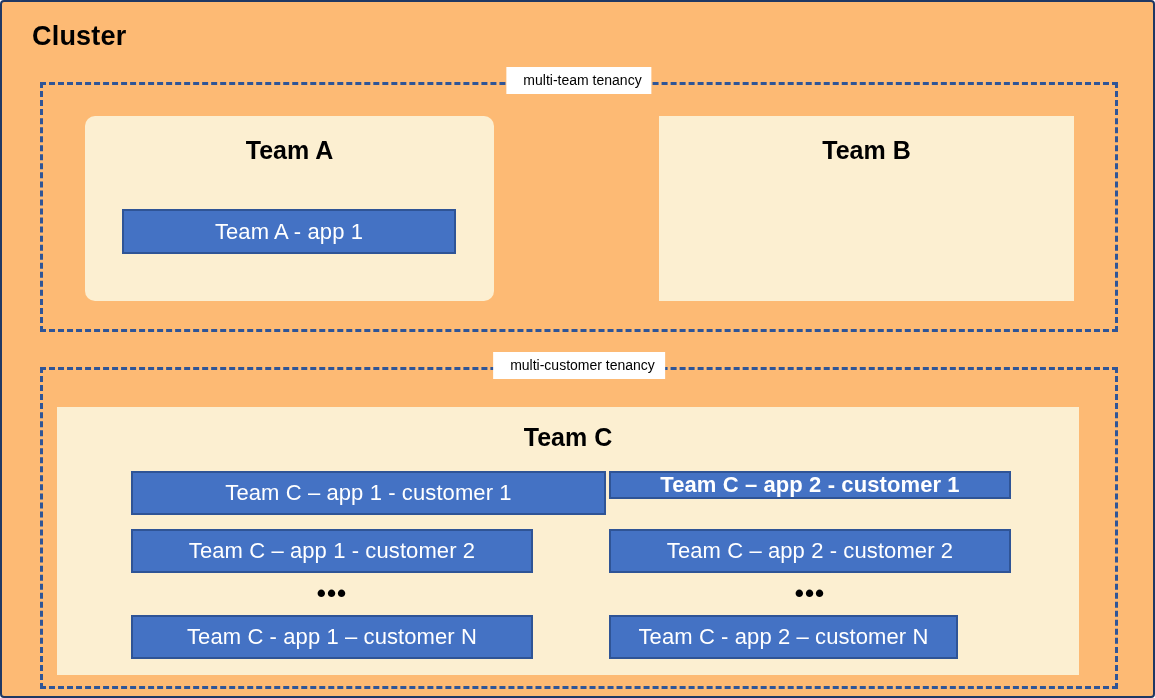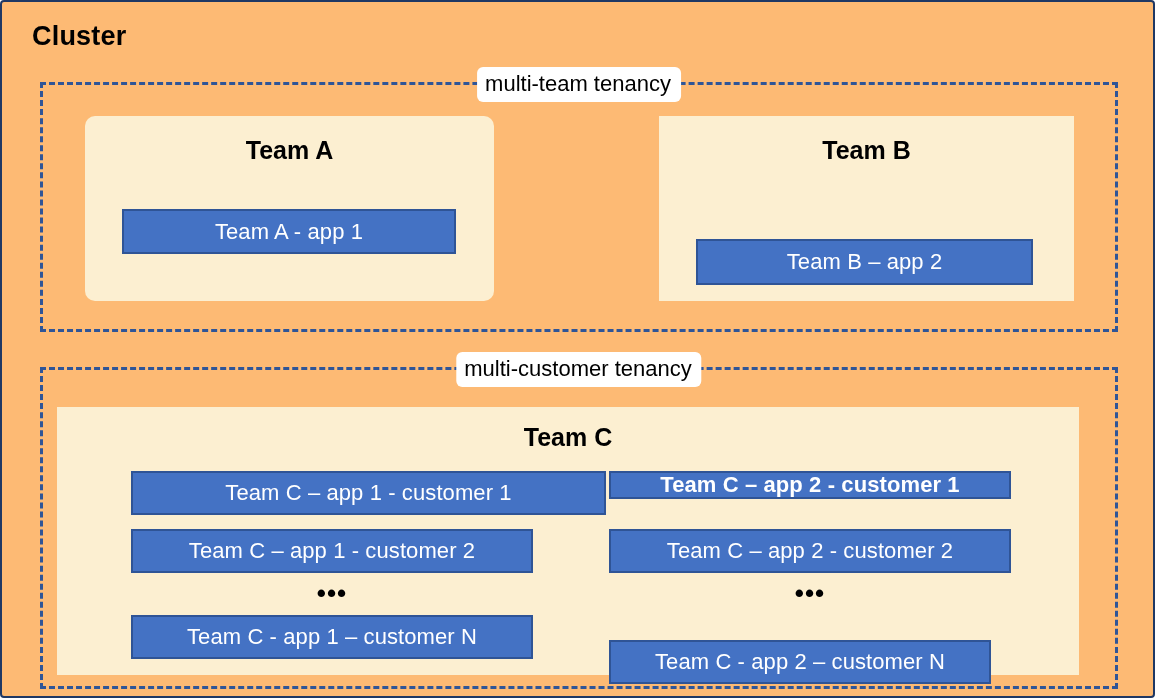--- a/index.html
+++ b/index.html
@@ -51,28 +51,27 @@
     left: 38px;
     top: 365px;
     width: 1078px;
     height: 322px;
   }
 
   .tenancy-label {
     position: absolute;
     background: #ffffff;
     color: #000000;
-    font-size: 22px;
+    font-size: 14px;
     line-height: 1;
-    padding: 6px 10px 7px 8px;
+    padding: 6px 10px 7px 17px;
     white-space: nowrap;
     top: -18px;
     left: 50%;
     transform: translateX(-50%);
-    border-radius: 6px;
   }
 
   
   .team-box {
     position: absolute;
     box-sizing: border-box;
     background: #FCEFD1;
     border: none;
   }
   #team-a-box { left: 83px;  top: 114px; width: 409px; height: 185px; border-radius: 10px; }
@@ -116,21 +115,21 @@
   #app-b2 { left: 37px;  top: 123px; width: 337px; height: 46px; }
 
   
   #app-c1-cust1 { left: 74px; top: 64px;  width: 475px; height: 44px; }
   #app-c1-cust2 { left: 74px; top: 122px; width: 402px; height: 44px; }
   #app-c1-custN { left: 74px; top: 208px; width: 402px; height: 44px; }
 
   
   #app-c2-cust1 { left: 552px; top: 64px;  width: 402px; height: 28px; font-weight: bold; }
   #app-c2-cust2 { left: 552px; top: 122px; width: 402px; height: 44px; }
-  #app-c2-custN { left: 552px; top: 208px; width: 382px; height: 44px; margin-top: 25px; }
+  #app-c2-custN { left: 552px; top: 208px; width: 349px; height: 44px; }
 
   
   .ellipsis {
     position: absolute;
     font-size: 26px;
     font-weight: bold;
     color: #000000;
     line-height: 1;
     letter-spacing: 1px;
     text-align: center;
@@ -150,21 +149,20 @@
     <div class="tenancy-label">multi-team tenancy</div>
   </div>
 
   <div class="team-box" id="team-a-box">
     <div class="team-title">Team A</div>
     <div class="app-box" id="app-a1">Team A - app 1</div>
   </div>
 
   <div class="team-box" id="team-b-box">
     <div class="team-title">Team B</div>
-    <div class="app-box" id="app-b2">Team B – app 2</div>
   </div>
 
   <div class="tenancy-group" id="group-multi-customer">
     <div class="tenancy-label">multi-customer tenancy</div>
   </div>
 
   <div class="team-box" id="team-c-box">
     <div class="team-title">Team C</div>
 
     <div class="app-box" id="app-c1-cust1">Team C – app 1 - customer 1</div>

